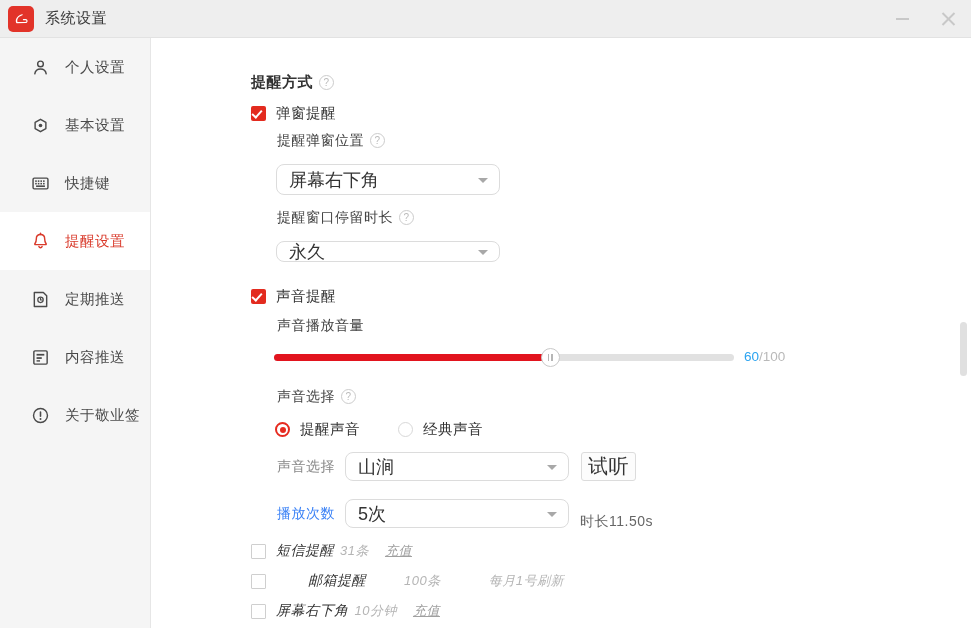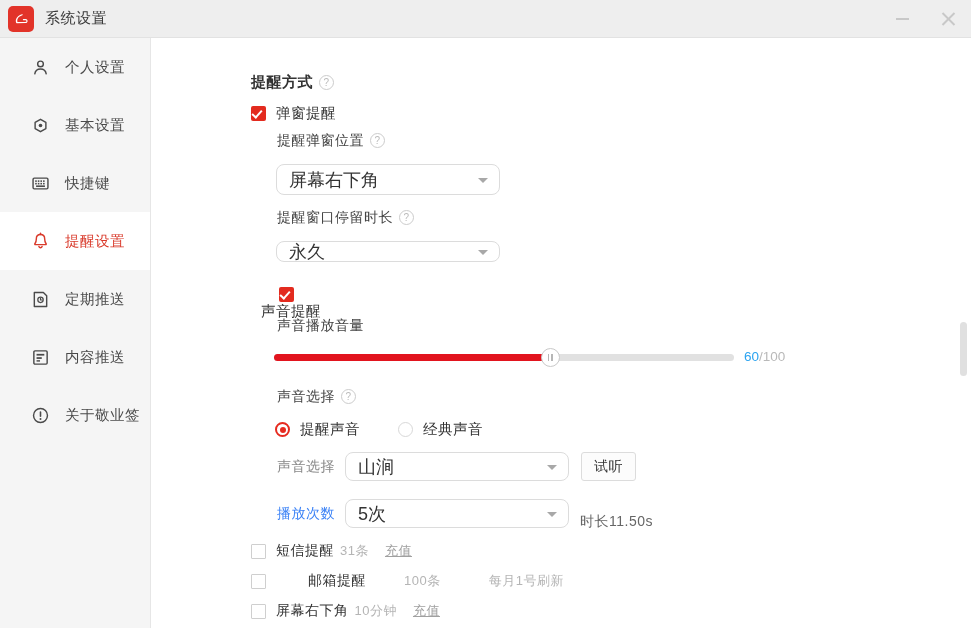--- a/index.html
+++ b/index.html
@@ -294,35 +294,36 @@
     background: #e62b20;
   }
   .radio.off { border: 1px solid #d8d8d8; background: #fff; }
 
   .btn {
     position: absolute;
     box-sizing: border-box;
     border: 1px solid #dcdcdc;
     border-radius: 3px;
     background: #fcfcfc;
-    font-size: 14px;
+    font-size: 20px;
     color: #333;
     display: flex;
     align-items: center;
     justify-content: center;
     cursor: default;
     letter-spacing: .5px;
   }
 
   .opt-row {
     position: absolute;
     display: flex;
     align-items: center;
     font-size: 14px;
     letter-spacing: .5px;
+    font-style: italic;
   }
   .opt-row .name { margin-left: 10px; color: #333; }
   .opt-row .cnt { margin-left: 6px; color: #b5b5b5; font-size: 13px; }
   .opt-row .extra { margin-left: 16px; color: #b5b5b5; font-size: 13px; }
   .opt-row .extra.link { text-decoration: underline; color: #a0a0a0; }
 
   
   .scrollbar-track {
     position: absolute;
     right: 2px;
@@ -474,21 +475,21 @@
 
     <div class="sub-label" style="left:88px; top:171px;">
       <span>提醒窗口停留时长</span><span class="help-icon">?</span>
     </div>
 
     <div class="select" style="left:87px; top:203px; width:224px; height:21px;">
       <span>永久</span>
       <span class="caret"></span>
     </div>
 
-    <div class="row" style="left:62px; top:249px;flex-direction:column;">
+    <div class="row" style="left:62px; top:249px;">
       <span class="chk on"></span>
       <span class="lbl">声音提醒</span>
     </div>
 
     <div class="sub-label" style="left:88px; top:279px;">声音播放音量</div>
 
     <div class="slider-track" style="left:85px; top:316px; width:460px;">
       <div class="slider-fill" id="volume-fill" style="width: 276px;"></div>
     </div>
     <div class="slider-handle" id="volume-handle" style="top: 310px; left: 351.5px;">

